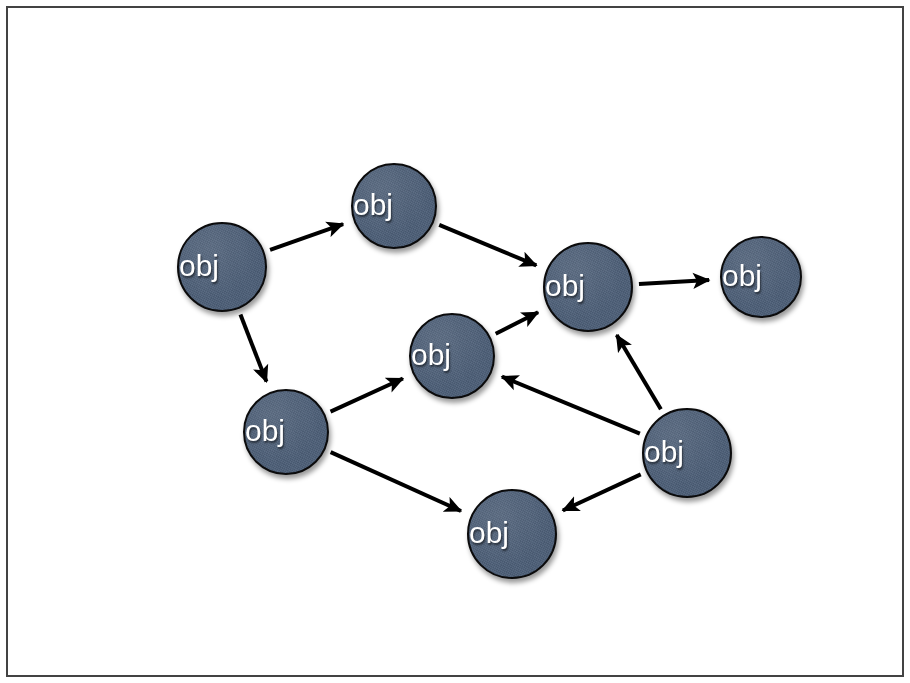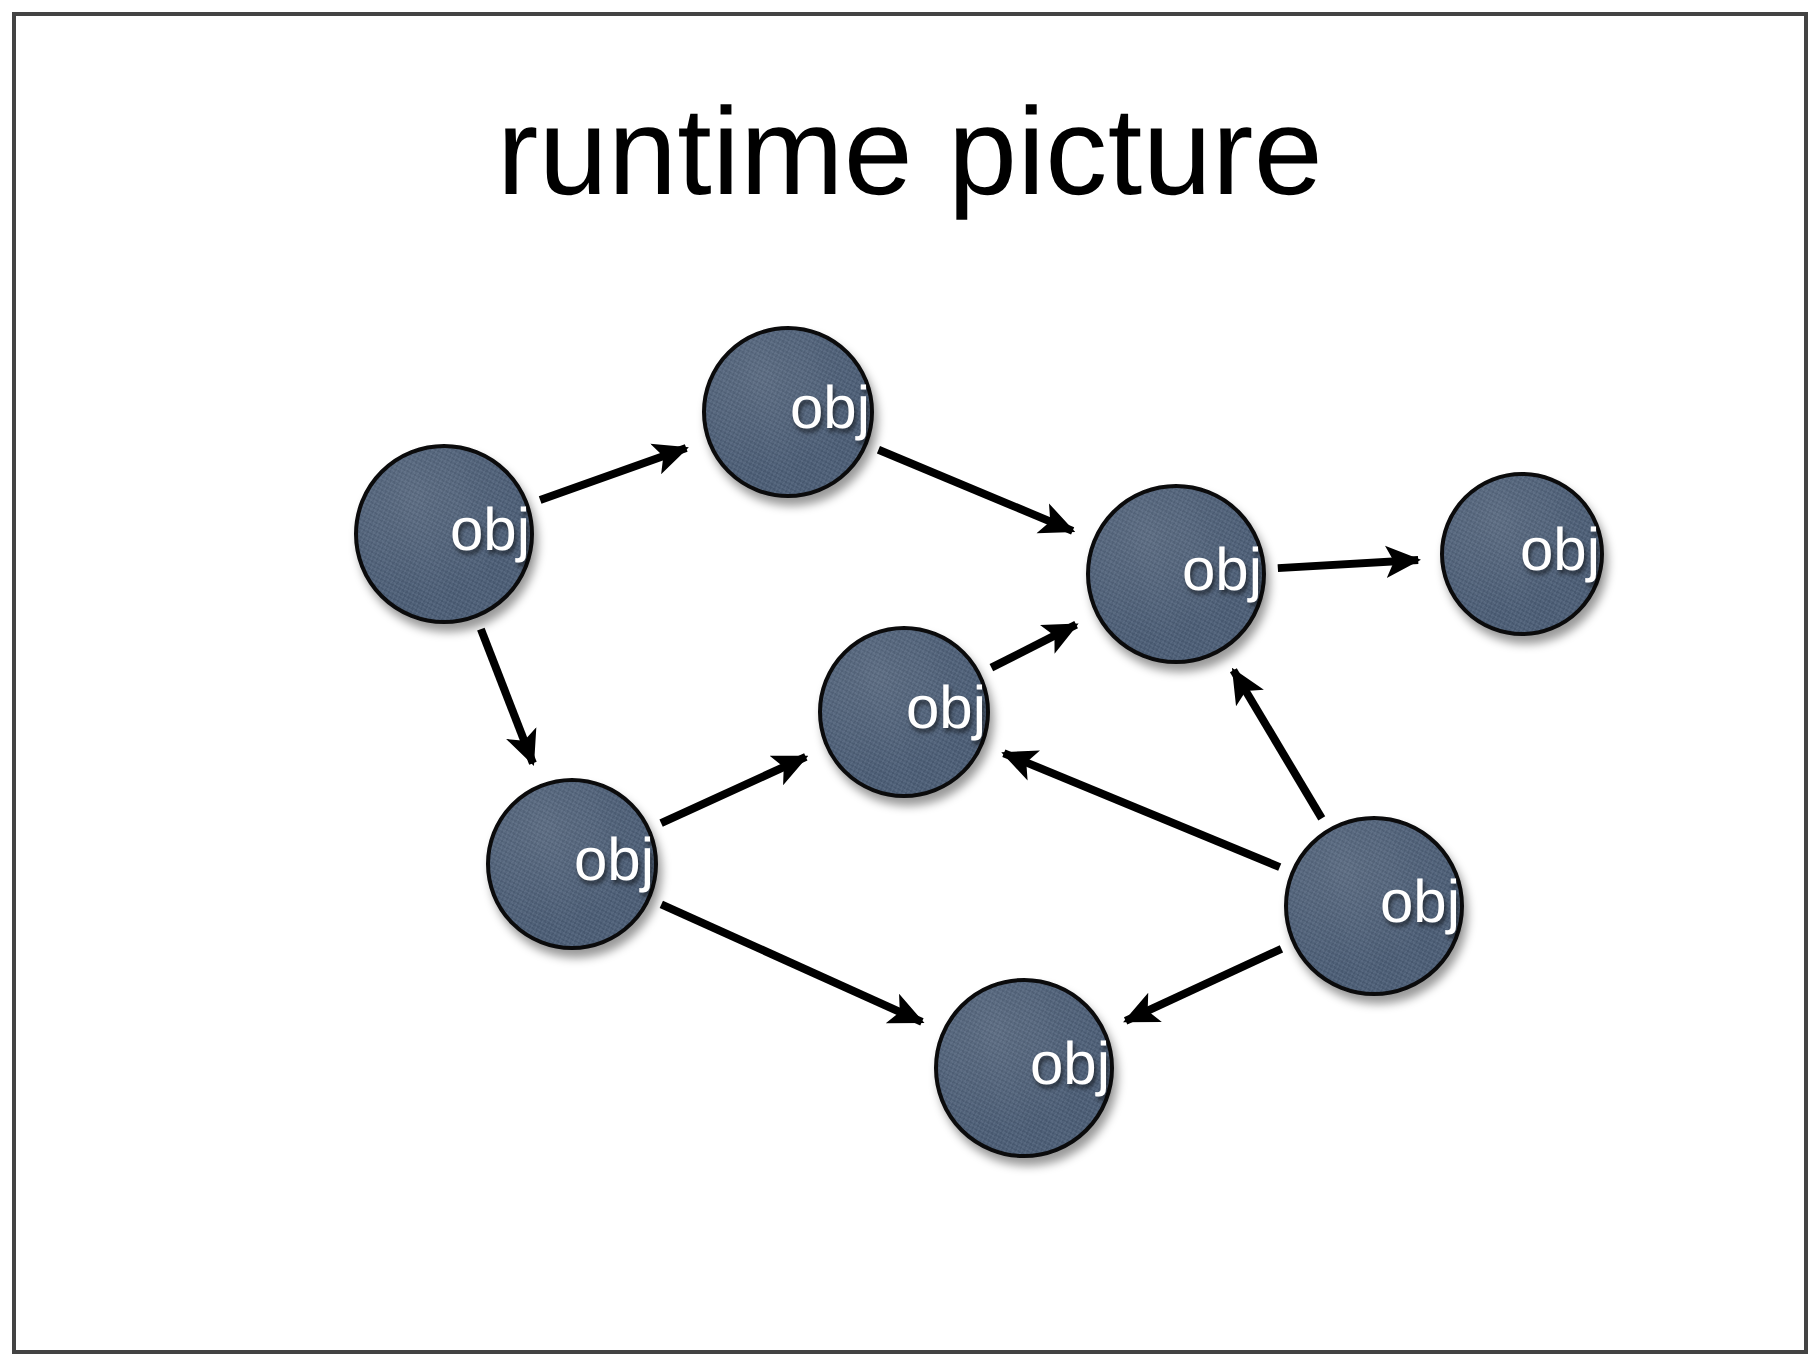--- a/index.html
+++ b/index.html
@@ -73,42 +73,41 @@
     background-color: #4c5e77;
     background-image:
       radial-gradient(circle at 34% 28%, rgba(255,255,255,0.085), rgba(255,255,255,0) 62%),
       repeating-linear-gradient(27deg, rgba(255,255,255,0.035) 0px, rgba(255,255,255,0.035) 1px, rgba(0,0,0,0.035) 1px, rgba(0,0,0,0.035) 2px),
       repeating-linear-gradient(114deg, rgba(255,255,255,0.03) 0px, rgba(255,255,255,0.03) 1px, rgba(0,0,0,0.03) 1px, rgba(0,0,0,0.03) 2px);
     border: 2.5px solid #0b0b0c;
     box-sizing: border-box;
     box-shadow: 2px 4px 5px rgba(0,0,0,0.40);
     display: flex;
     align-items: center;
-    justify-content: flex-end;
+    justify-content: flex-start;
   }
 
   .obj-label {
     color: #ffffff;
     font-family: "Liberation Sans", sans-serif;
     font-size: 30px;
     font-weight: 400;
     line-height: 1;
     text-shadow: 1px 2px 2px rgba(0,0,0,0.55);
     user-select: none;
     transform: translateY(-1px);
   }
 </style>
 </head>
 <body>
 
 <div id="slide">
 
   <div id="slide-frame"></div>
 
-  <div id="slide-title">runtime picture</div>
 
   <svg id="graph-canvas" viewBox="0 0 910 683" xmlns="http://www.w3.org/2000/svg">
     <defs>
       <marker id="arrowhead" viewBox="0 0 10 10" refX="9.2" refY="5" markerWidth="4.4" markerHeight="4.4" orient="auto-start-reverse">
         <path d="M 0 0.4 L 10 5 L 0 9.6 L 2.3 5 Z" fill="#000000"></path>
       </marker>
     </defs>
     <g id="edges-layer">
         <line x1="270.07" y1="249.95" x2="343.11" y2="224.05" stroke="#000000" stroke-width="4" stroke-linecap="butt" marker-end="url(#arrowhead)"></line>
         <line x1="439.22" y1="224.88" x2="536.32" y2="265.42" stroke="#000000" stroke-width="4" stroke-linecap="butt" marker-end="url(#arrowhead)"></line>

